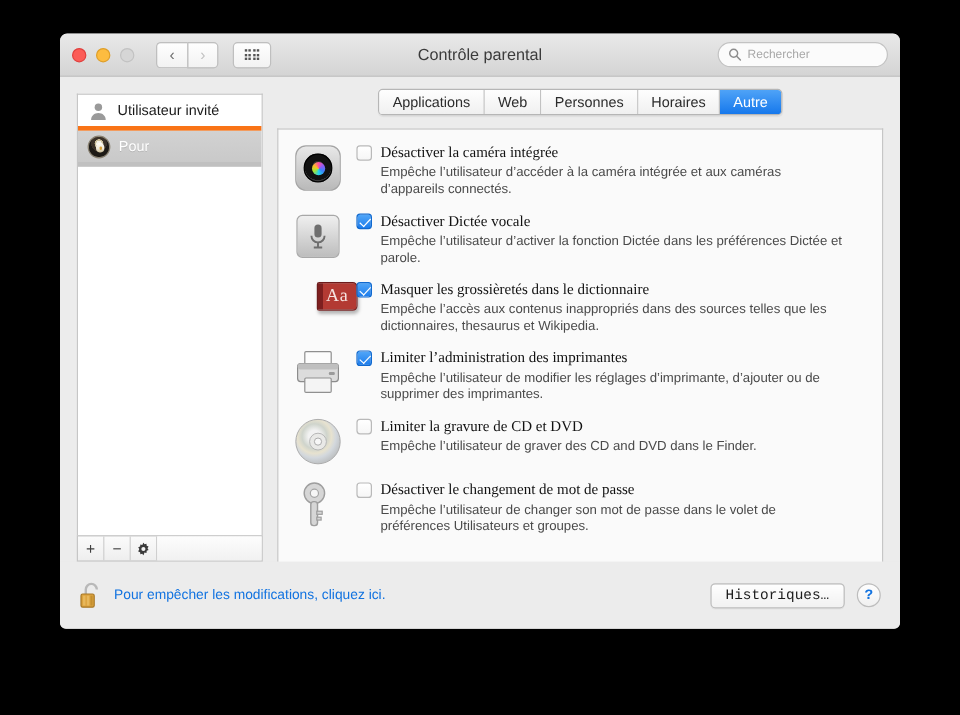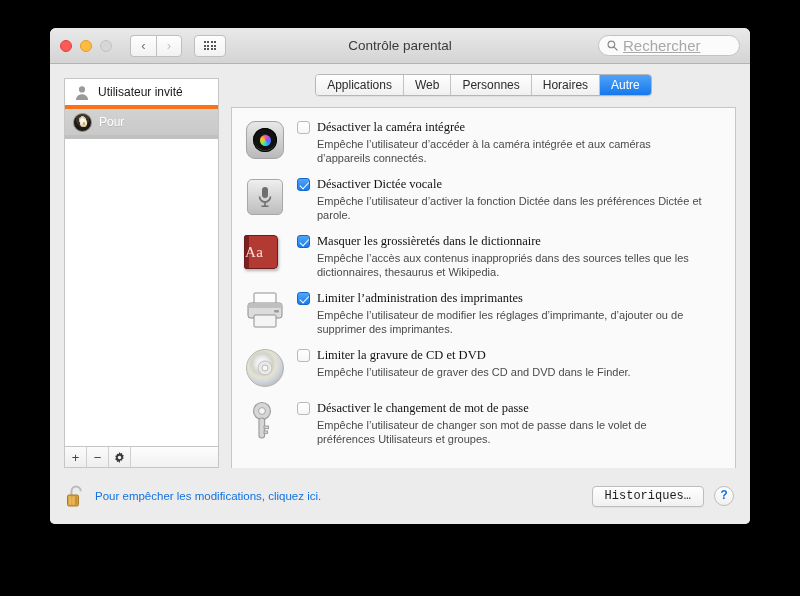--- a/index.html
+++ b/index.html
@@ -70,21 +70,21 @@
   .searchfield {
     width: 142px; height: 21px;
     background: #fbfbfb;
     border: 1px solid #c3c3c3;
     border-radius: 11px;
     display: flex; align-items: center;
     padding: 0 8px;
     gap: 5px;
   }
   .searchfield svg { flex: 0 0 auto; }
-  .searchfield .ph { font-size: 15px; color: #a8a8a8; text-decoration: underline; }
+  .searchfield .ph { font-size: 10px; color: #a8a8a8; }
 
   
   .body {
     flex: 1;
     background: #ececec;
     position: relative;
     display: flex;
     padding: 14px 14px 0 14px;
   }
 
@@ -230,26 +230,26 @@
 
   .ico-mic {
     width: 36px; height: 36px; margin: 3px;
     border-radius: 5px;
     background: linear-gradient(to bottom, #efefef, #bdbdbd);
     border: 1px solid #a8a8a8;
     display: flex; align-items: center; justify-content: center;
   }
 
   .ico-dict {
-    width: 34px; height: 34px; margin: 2px 0;
+    width: 34px; height: 24px; margin: 2px 20px;
     border-radius: 2px 4px 4px 2px;
     background: linear-gradient(to right, #7d1f1f 0 4px, #b33a33 4px 100%);
     border: 1px solid #6d1b1b;
     box-shadow: 1px 2px 3px rgba(0,0,0,0.28);
-    display: flex; align-items: center; justify-content: flex-start;
+    display: flex; align-items: center; justify-content: center;
     position: relative;
   }
   .ico-dict .aa {
     font-family: "Liberation Serif", serif;
     color: #f6e3e0; font-size: 15px; line-height: 1;
     letter-spacing: 0.5px;
   }
 
   .ico-print { width: 42px; height: 40px; }
   .ico-key { width: 42px; height: 42px; }

